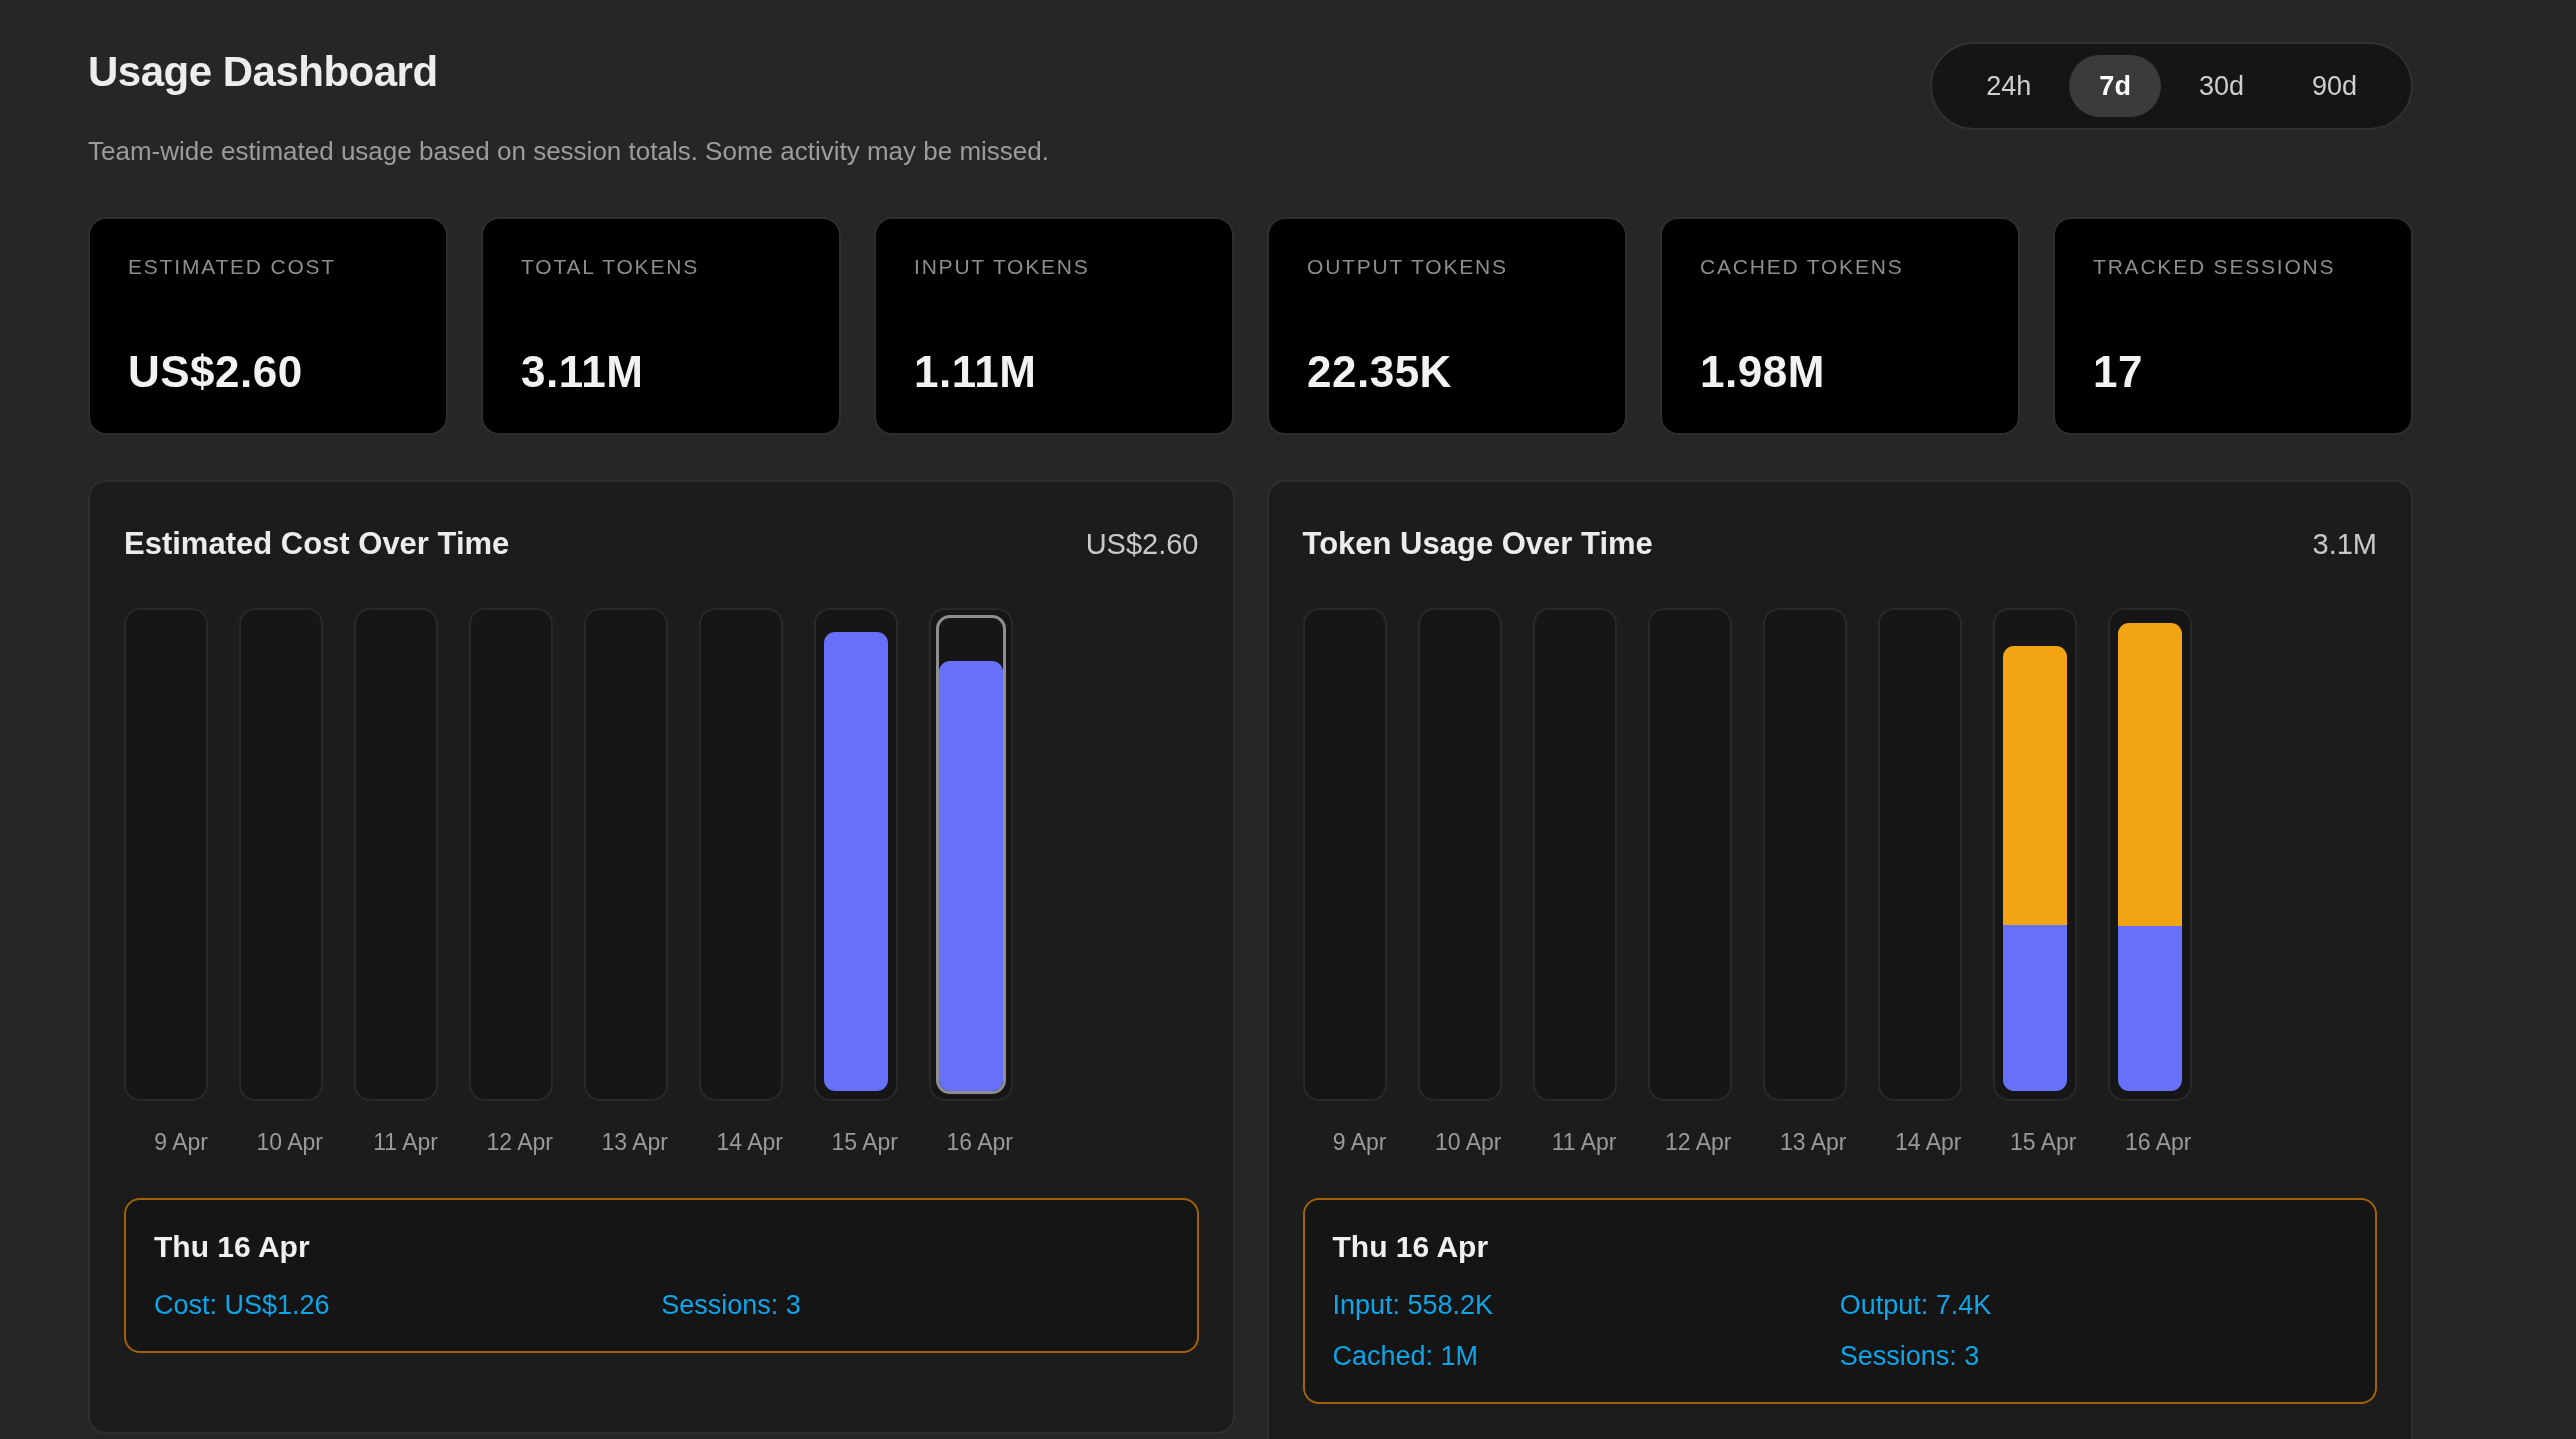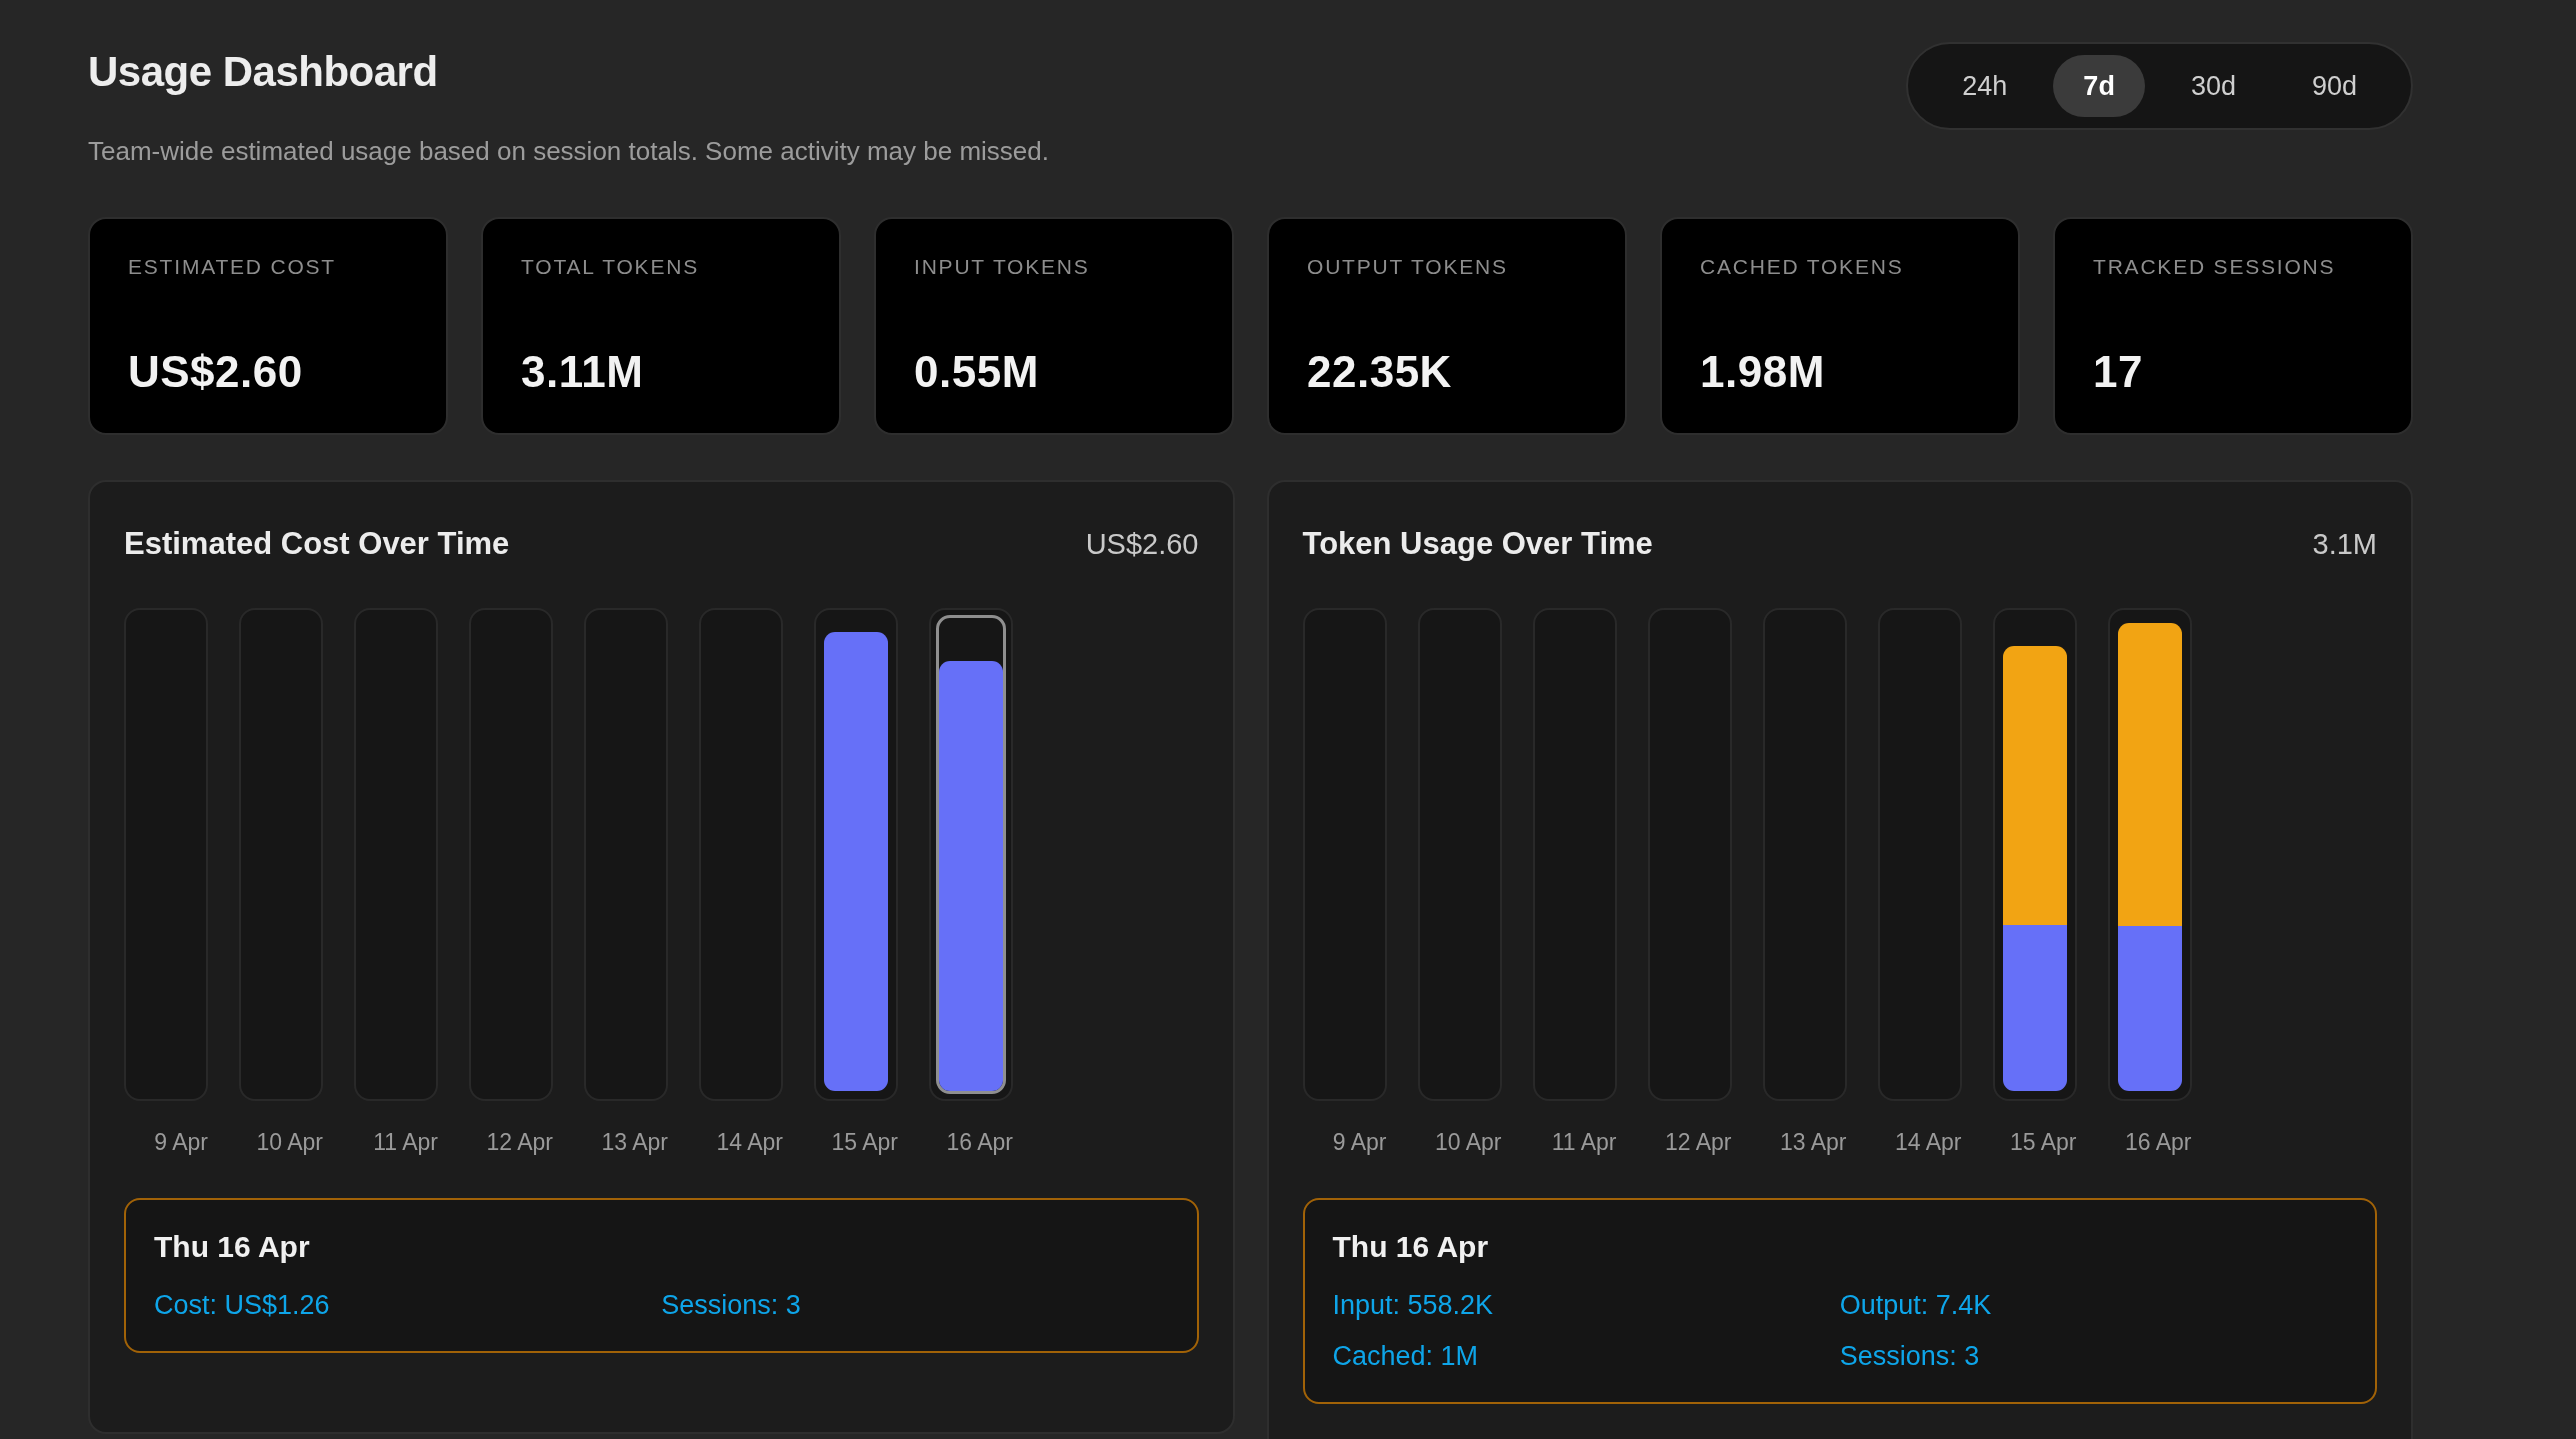--- a/index.html
+++ b/index.html
@@ -11,21 +11,21 @@
   .content{position:absolute;left:88px;top:0;width:2325px;height:100%;}
 
   
   .page-title{position:absolute;top:48px;left:0;font-size:42px;font-weight:700;color:#ededed;letter-spacing:-0.5px;}
   .page-subtitle{position:absolute;top:136px;left:0;font-size:26px;color:#9c9c9c;}
 
   
   .range-selector{
     position:absolute;top:42px;right:0;height:88px;box-sizing:border-box;
     background:#151515;border:2px solid #313131;border-radius:46px;
-    display:flex;align-items:center;padding:0 24px;gap:16px;
+    display:flex;align-items:center;padding:0 24px;gap:8px;
   }
   .range-opt{
     font-size:27px;color:#cfcfcf;padding:0 30px;height:62px;line-height:62px;
     border-radius:32px;cursor:default;user-select:none;
   }
   .range-opt.selected{background:#3b3b3b;color:#ffffff;font-weight:700;}
 
   
   .stats{position:absolute;top:217px;left:0;width:100%;display:flex;gap:33px;}
   .card{
@@ -91,21 +91,21 @@
         <div class="card">
           <div class="label">ESTIMATED COST</div>
           <div class="value">US$2.60</div>
         </div>
         <div class="card">
           <div class="label">TOTAL TOKENS</div>
           <div class="value">3.11M</div>
         </div>
         <div class="card">
           <div class="label">INPUT TOKENS</div>
-          <div class="value">0.55M</div>
+          <div class="value">1.11M</div>
         </div>
         <div class="card">
           <div class="label">OUTPUT TOKENS</div>
           <div class="value">22.35K</div>
         </div>
         <div class="card">
           <div class="label">CACHED TOKENS</div>
           <div class="value">1.98M</div>
         </div>
         <div class="card">

